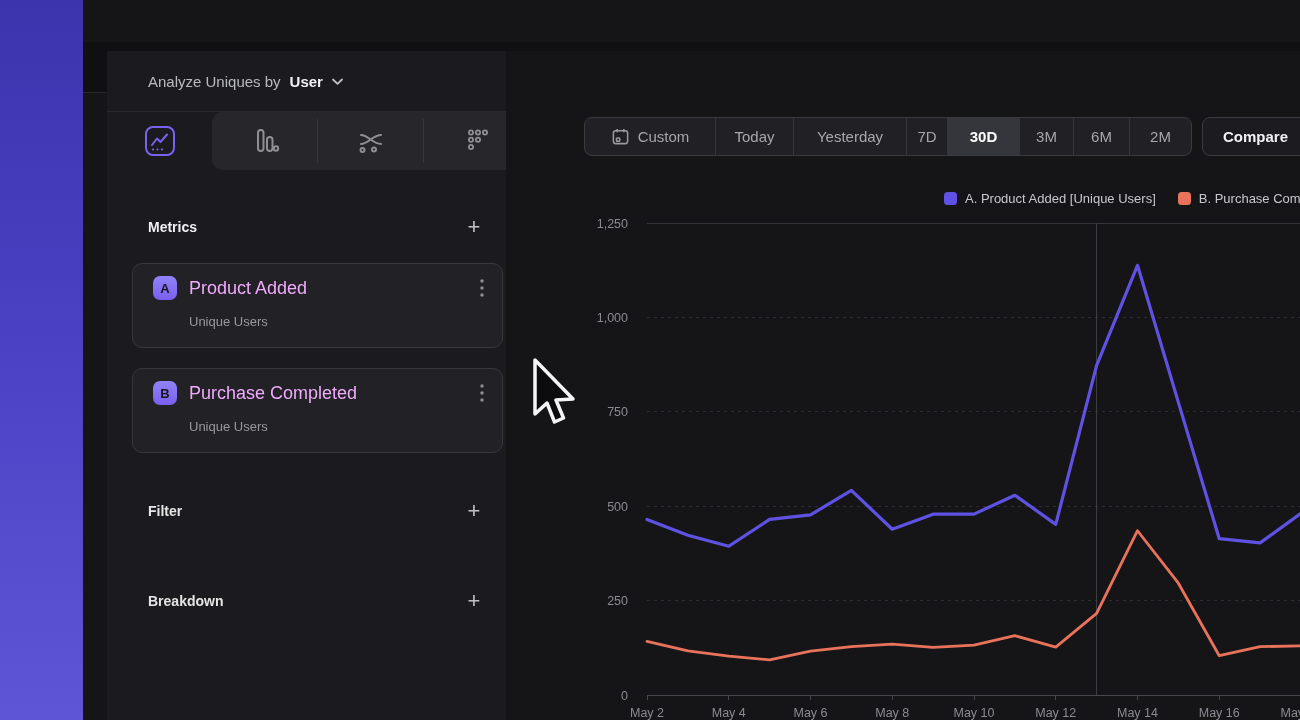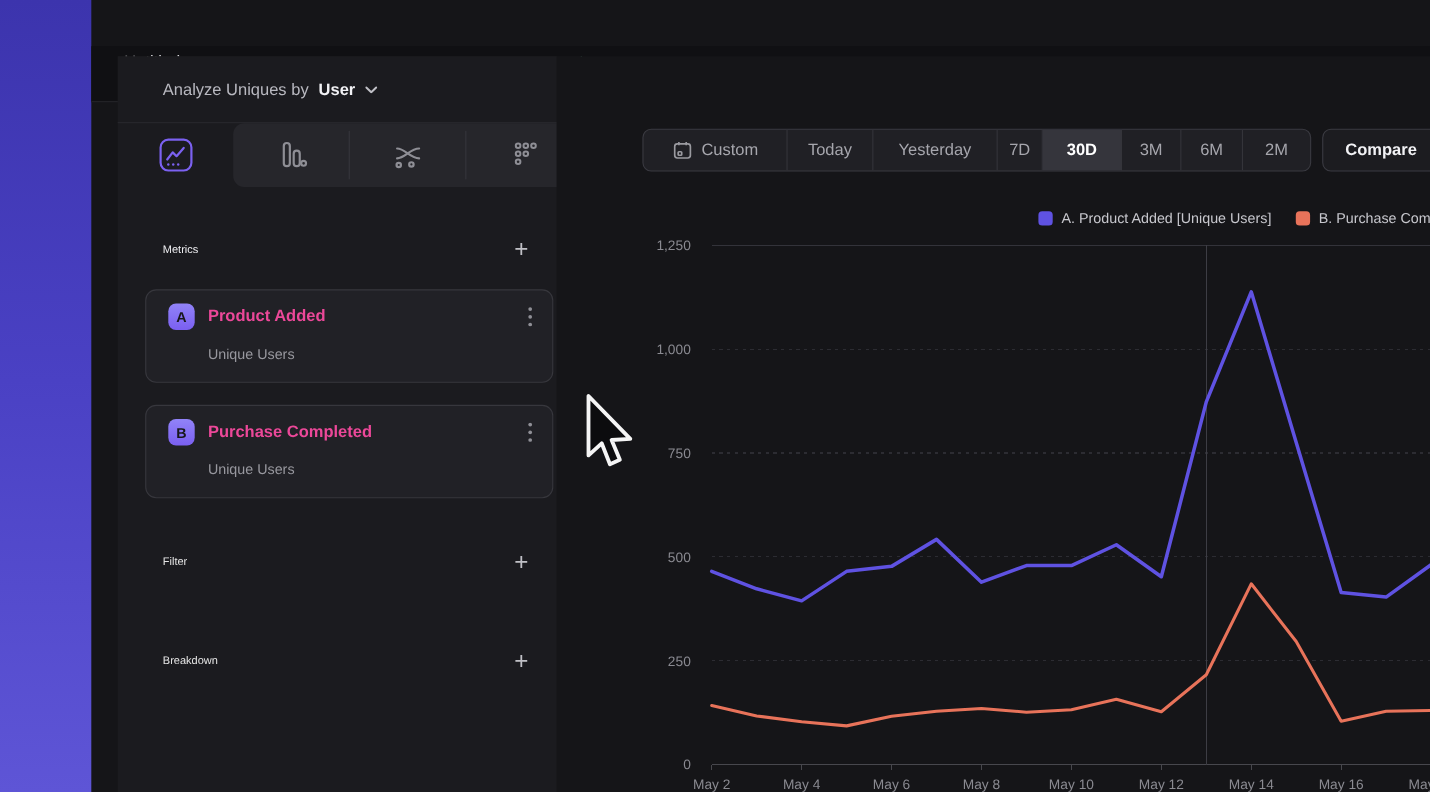--- a/index.html
+++ b/index.html
@@ -22,30 +22,30 @@
     display:flex;align-items:center;padding-left:41px;gap:9px;cursor:default;}
   .analyze-prefix{font-size:15px;color:#b9b9c0;}
   .analyze-value{font-size:15px;color:#f2f2f5;font-weight:700;}
   .tab-strip{position:absolute;left:0;top:61px;width:422px;height:58px;}
   .strip-bg{position:absolute;left:105px;top:0;width:317px;height:58px;background:#26262b;border-radius:10px;}
   .strip-sep{position:absolute;top:7px;width:1px;height:44px;background:#36363c;}
   .tab{position:absolute;top:0;width:105px;height:58px;display:flex;align-items:center;justify-content:center;}
 
   .section-row{position:absolute;left:41px;right:46px;height:24px;display:flex;
     justify-content:space-between;align-items:center;}
-  .section-title{font-size:10px;font-weight:400;color:#f0f0f3;}
+  .section-title{font-size:14px;font-weight:700;color:#f0f0f3;}
   .section-title.dim{color:#e5e5e5;}
   .plus{font-size:22px;font-weight:300;color:#c0c0c6;width:16px;text-align:center;line-height:16px;}
 
   .metric-card{position:absolute;left:25px;width:371px;height:85px;background:#212126;
     border:1px solid #37373d;border-radius:10px;}
   .metric-badge{position:absolute;left:20px;top:12px;width:24px;height:24px;border-radius:7px;
     background:linear-gradient(180deg,#9183f8,#7a5ff0);color:#17171a;font-size:13px;font-weight:700;
     display:flex;align-items:center;justify-content:center;}
-  .metric-name{position:absolute;left:56px;top:13px;font-size:15px;font-weight:700;color:#ec4899;line-height:22px;}
+  .metric-name{position:absolute;left:56px;top:13px;font-size:18px;font-weight:400;color:#f0abfc;line-height:22px;}
   .metric-measure{position:absolute;left:56px;top:50px;font-size:13px;color:#98989f;}
   .kebab{position:absolute;right:18px;top:15px;width:4px;height:18px;}
 
   
   .chart-panel{left:506px;top:51px;width:794px;height:669px;background:#151518;}
   .time-range-control{position:absolute;left:78px;top:66px;height:39px;display:flex;
     background:#202025;border:1px solid #3a3a41;border-radius:8px;overflow:hidden;align-items:center;}
   .seg{display:flex;align-items:center;justify-content:center;gap:8px;color:#a6a6ad;
     font-size:15px;border-right:1px solid #34343a;height:100%;}
   .seg:last-child{border-right:none;}

